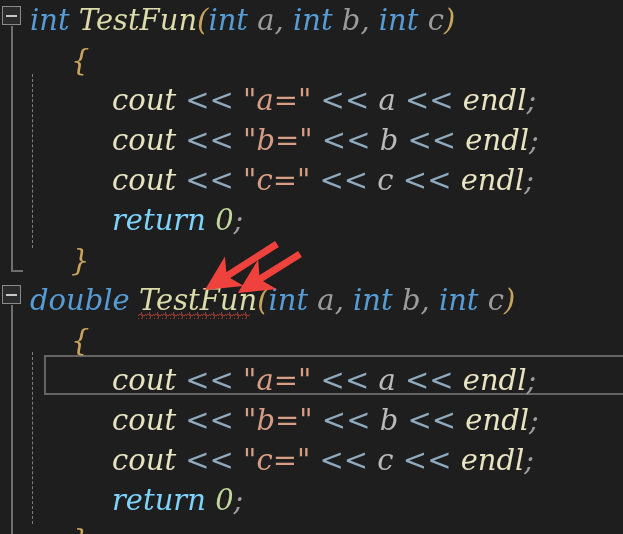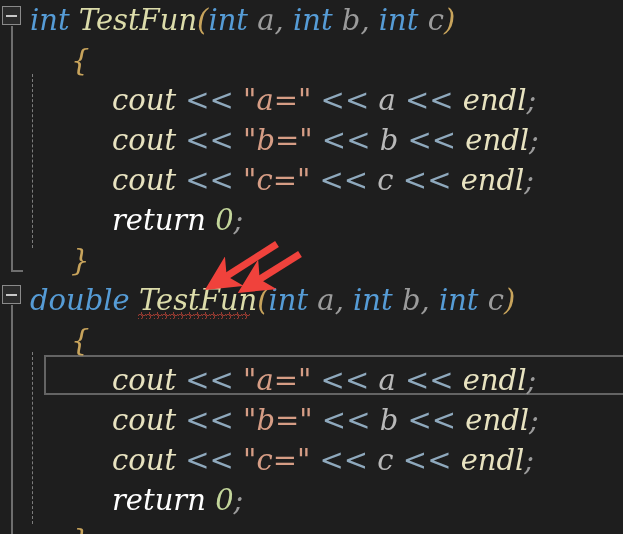--- a/index.html
+++ b/index.html
@@ -52,21 +52,21 @@
     white-space:pre;
     font-size:29px;
     line-height:40px;
     color:#d4d4d4;
     letter-spacing:0px;
     font-style:italic;
   }
   .code{position:absolute;top:0;}
   
   .t-kw      {color:#569cd6;}   
-  .t-ctrl    {color:#ffffff;}   
+  .t-ctrl    {color:#7dd3fc;}   
   .t-fn      {color:#dcdcaa;}   
   .t-id      {color:#9b9b9b;}   
   .t-punc    {color:#c8a45c;}   
   .t-op      {color:#8fa9bd;}   
   .t-str     {color:#d69d85;}   
   .t-obj     {color:#e8e3c0;}   
   .t-num     {color:#c3d69b;}   
   .t-semi    {color:#9b9b9b;}
   .t-var     {color:#b9b9b9;}
   

